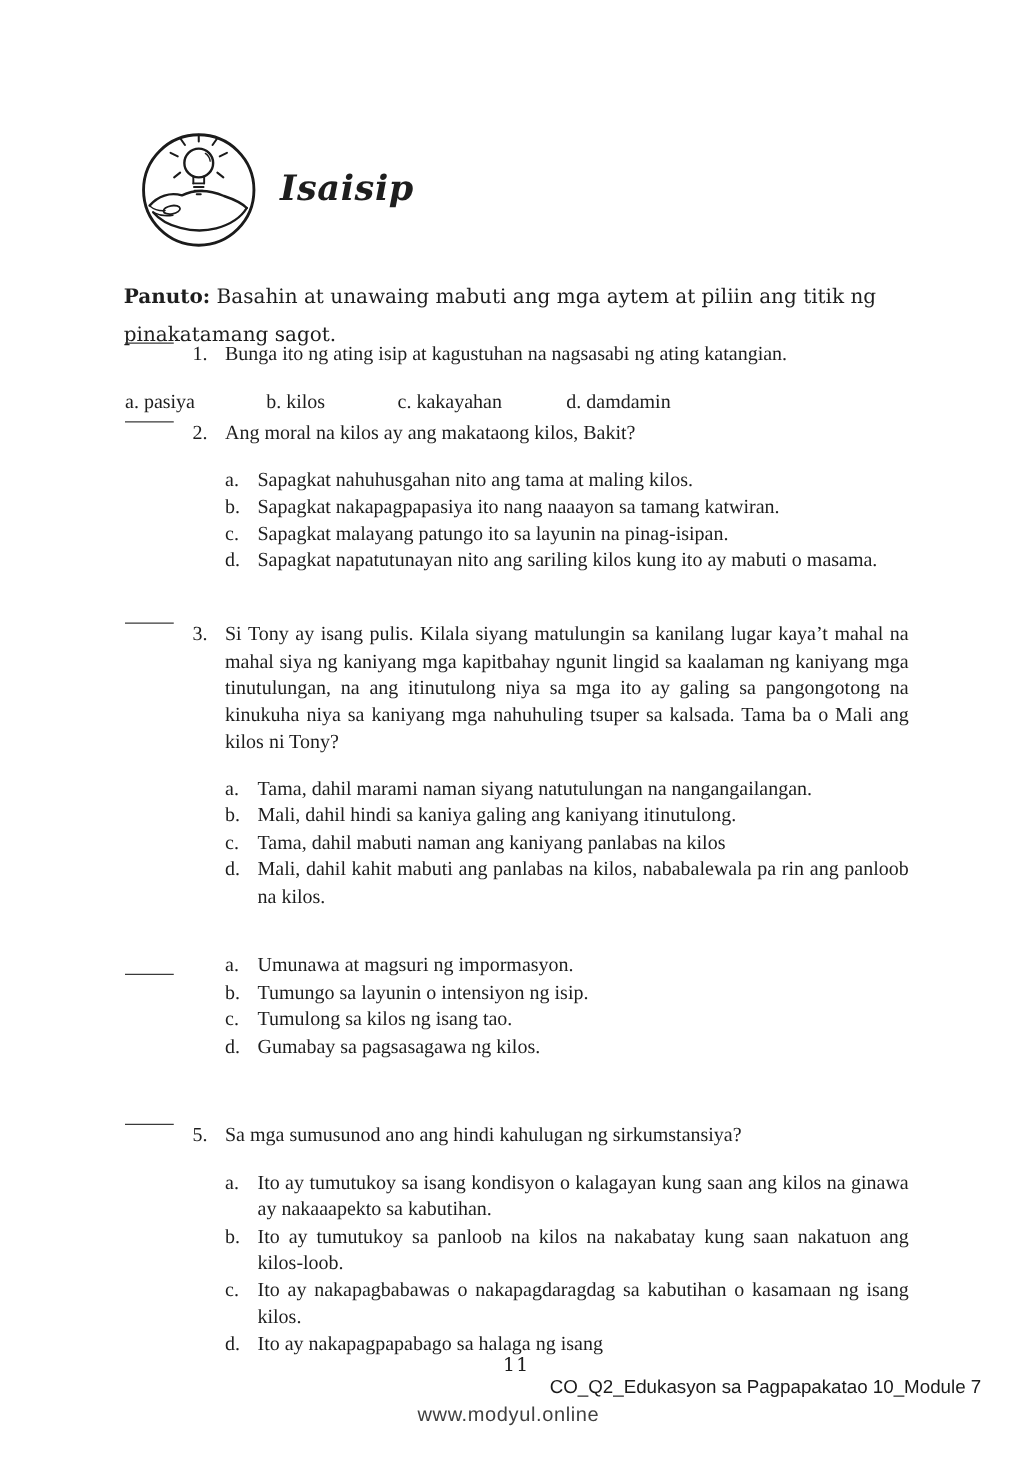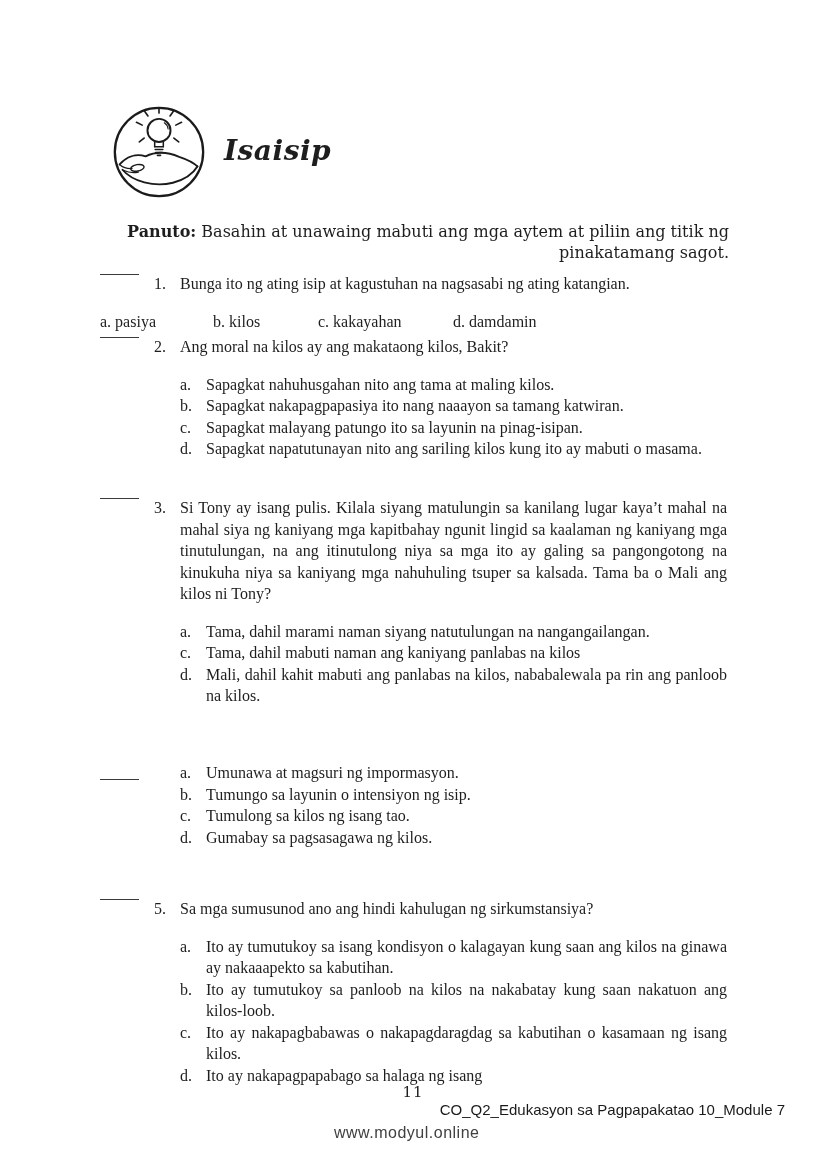--- a/index.html
+++ b/index.html
@@ -14,21 +14,21 @@
   
   .icon-wrap{position:absolute;left:111px;top:104px;width:96px;height:96px;}
   .page-title{
     position:absolute;left:224px;top:134px;
     font-size:28px;font-weight:bold;font-style:italic;
     letter-spacing:0.5px;
   }
   
   .panuto{
     position:absolute;left:99px;top:205px;width:630px;
-    font-size:16px;line-height:21px;text-align:right;
+    font-size:16px;line-height:31px;text-align:left;
   }
   .panuto .bold{font-weight:bold;}
   
   .question{
     position:absolute;left:100px;width:627px;
     font-size:16px;line-height:21.5px;font-family:Liberation Serif, serif;
   }
   .q1{top:257px}.q2{top:320px}.q3{top:481px}.q4{top:762px}.q5{top:882px}
   .blank{
     position:absolute;left:0;top:16px;width:39px;height:1px;
@@ -109,20 +109,21 @@
       <div class="opt"><span class="letter">c.</span><span>Sapagkat malayang patungo ito sa layunin na pinag-isipan.</span></div>
       <div class="opt"><span class="letter">d.</span><span>Sapagkat napatutunayan nito ang sariling kilos kung ito ay mabuti o masama.</span></div>
     </div>
   </div>
 
   <div class="question q3">
     <span class="blank"></span>
     <p class="qtext"><span class="qnum">3.</span><span>Si Tony ay isang pulis. Kilala siyang matulungin sa kanilang lugar kaya’t mahal na mahal siya ng kaniyang mga kapitbahay ngunit lingid sa kaalaman ng kaniyang mga tinutulungan, na ang itinutulong niya sa mga ito ay galing sa pangongotong na kinukuha niya sa kaniyang mga nahuhuling tsuper sa kalsada. Tama ba o Mali ang kilos ni Tony?</span></p>
     <div class="opts">
       <div class="opt"><span class="letter">a.</span><span>Tama, dahil marami naman siyang natutulungan na nangangailangan.</span></div>
+      <div class="opt"><span class="letter">b.</span><span>Mali, dahil hindi sa kaniya galing ang kaniyang itinutulong.</span></div>
       <div class="opt"><span class="letter">c.</span><span>Tama, dahil mabuti naman ang kaniyang panlabas na kilos</span></div>
       <div class="opt"><span class="letter">d.</span><span>Mali, dahil kahit mabuti ang panlabas na kilos, nababalewala pa rin ang panloob na kilos.</span></div>
     </div>
   </div>
 
   <div class="question q4">
     <span class="blank"></span>
     <div class="opts">
       <div class="opt"><span class="letter">a.</span><span>Umunawa at magsuri ng impormasyon.</span></div>
       <div class="opt"><span class="letter">b.</span><span>Tumungo sa layunin o intensiyon ng isip.</span></div>

